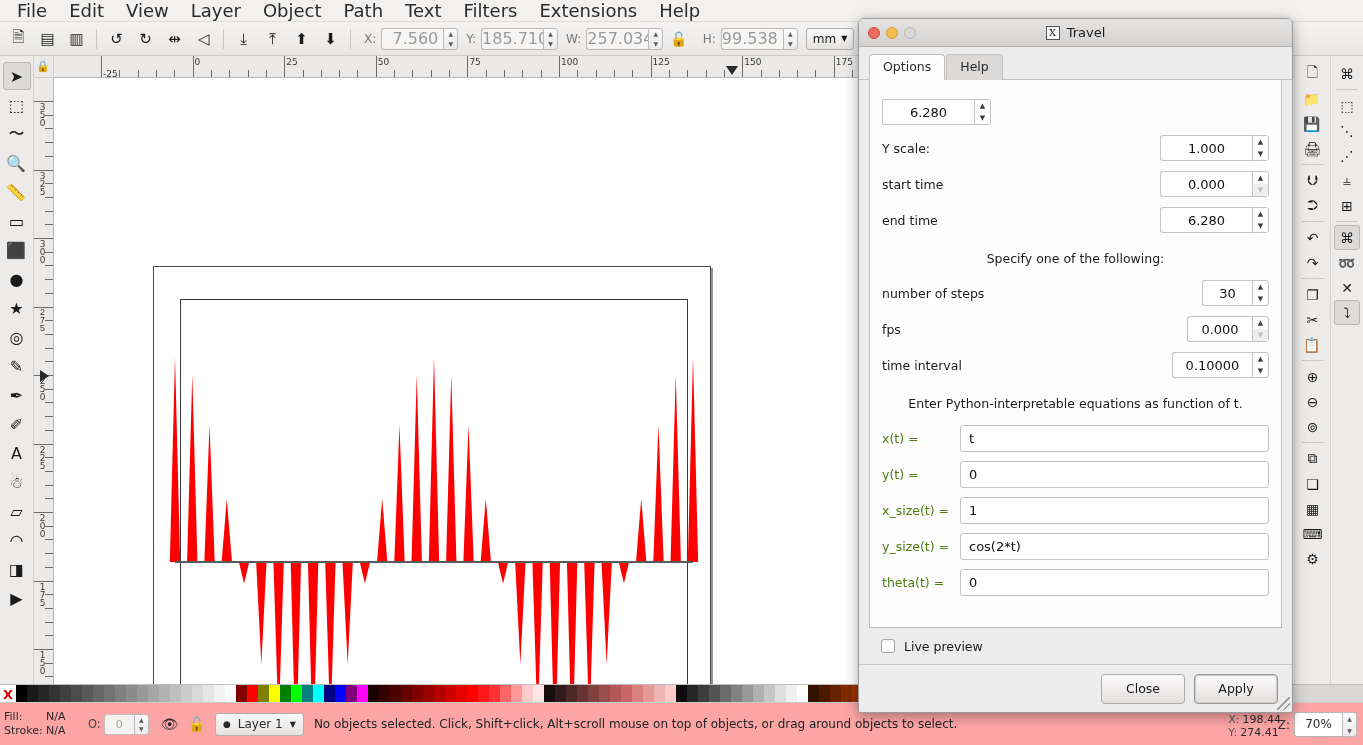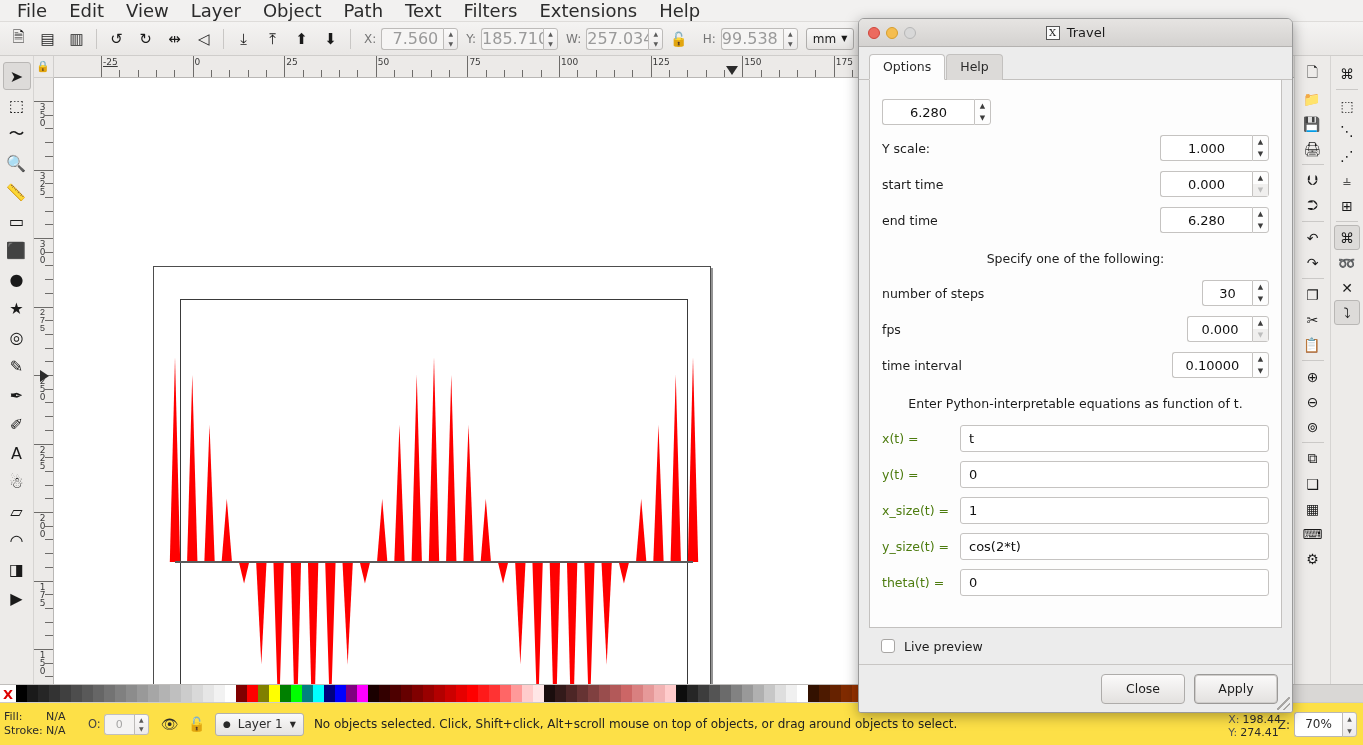--- a/index.html
+++ b/index.html
@@ -137,21 +137,21 @@
   .pal-none {
     width: 16px; height: 18px; background: #ffffff;
     display: flex; align-items: center; justify-content: center;
     color: #d00; font-size: 13px; font-weight: bold;
   }
   .swatch { width: 11px; height: 18px; flex: none; }
 
   
   .statusbar {
     position: absolute; top: 702px; left: 0; width: 1363px; height: 43px;
-    background: #fde047; border-top: 1px solid #cdcbc9;
+    background: #fca5a5; border-top: 1px solid #cdcbc9;
     display: flex; align-items: center; font-size: 11.5px; color: #2a2a2a;
   }
   .fs-block { width: 78px; padding-left: 4px; line-height: 14px; font-size: 11px; }
   .fs-row { display: flex; }
   .fs-key { width: 42px; color: #2a2a2a; }
   .fs-val { color: #2a2a2a; }
   .o-label { margin-left: 10px; color: #444; font-size: 11.5px; }
   .o-field {
     width: 30px; height: 21px; border: 1px solid #c2c0be; border-right: none;
     border-radius: 3px 0 0 3px; background: #f4f3f2; text-align: center;
@@ -370,21 +370,21 @@
       <div class="tool">☃</div>
       <div class="tool">▱</div>
       <div class="tool">◠</div>
       <div class="tool">◨</div>
       <div class="tool">▶</div>
     </div>
 
   <div class="ruler-corner">🔒</div>
   <div class="hruler" id="hruler">
       <div class="tick" style="left: 47px; top: 0px; width: 1px; height: 22px;"></div>
-      <div class="rlabel" style="left: 49px; top: 1px; text-decoration: underline;">-25</div>
+      <div class="rlabel" style="left: 49px; top: 13px; text-decoration: underline;">-25</div>
       <div class="tick" style="left: 65.32px; top: 14px; width: 1px; height: 8px;"></div>
       <div class="tick" style="left: 83.64px; top: 14px; width: 1px; height: 8px;"></div>
       <div class="tick" style="left: 101.96px; top: 14px; width: 1px; height: 8px;"></div>
       <div class="tick" style="left: 120.28px; top: 14px; width: 1px; height: 8px;"></div>
       <div class="tick" style="left: 138.6px; top: 0px; width: 1px; height: 22px;"></div>
       <div class="rlabel" style="left: 140.6px; top: 1px;">0</div>
       <div class="tick" style="left: 156.92px; top: 14px; width: 1px; height: 8px;"></div>
       <div class="tick" style="left: 175.24px; top: 14px; width: 1px; height: 8px;"></div>
       <div class="tick" style="left: 193.56px; top: 14px; width: 1px; height: 8px;"></div>
       <div class="tick" style="left: 211.88px; top: 14px; width: 1px; height: 8px;"></div>

